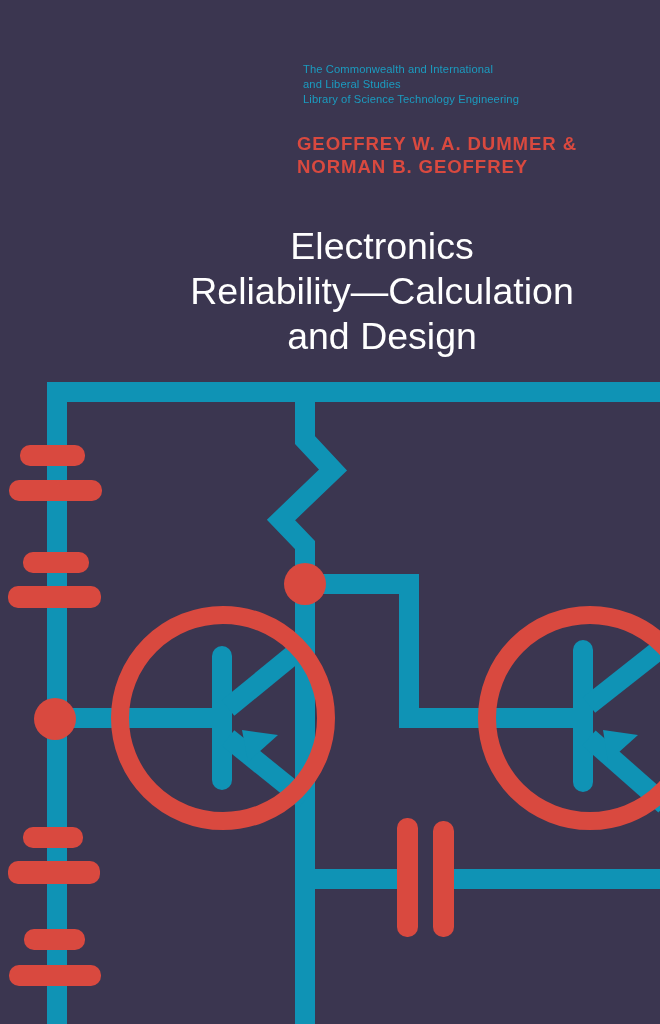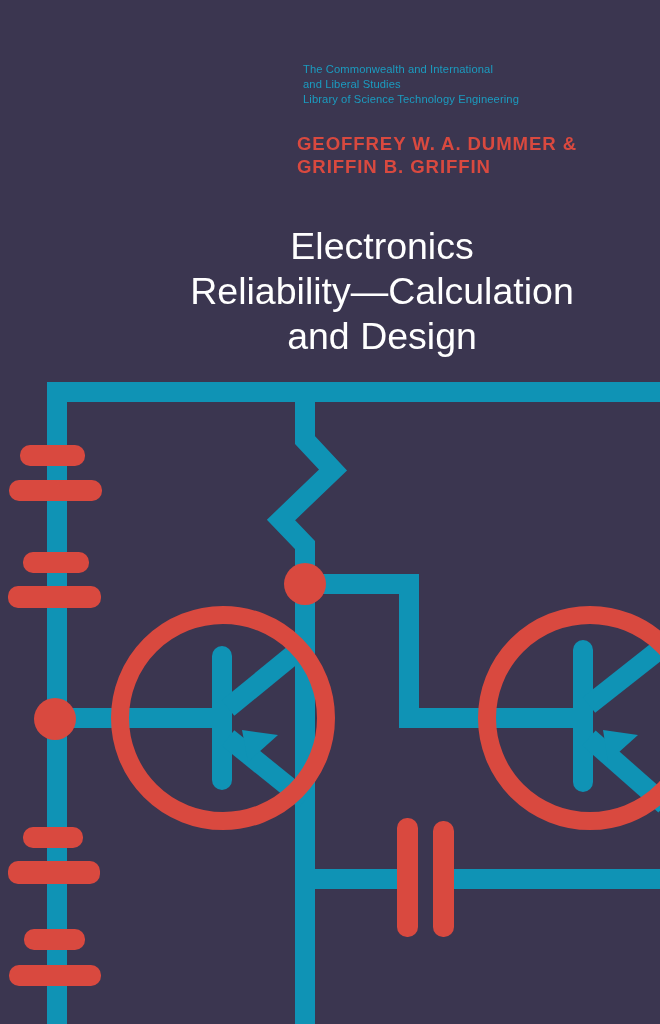--- a/index.html
+++ b/index.html
@@ -36,21 +36,21 @@
 <div class="cover">
 
   <div class="series">
     <div>The Commonwealth and International</div>
     <div>and Liberal Studies</div>
     <div>Library of Science Technology Engineering</div>
   </div>
 
   <div class="authors">
     <div>GEOFFREY W. A. DUMMER &amp;</div>
-    <div>GRIFFIN B. GRIFFIN</div>
+    <div>NORMAN B. GEOFFREY</div>
   </div>
 
   <div class="title">
     <div>Electronics</div>
     <div>Reliability—Calculation</div>
     <div>and Design</div>
   </div>
 
   <svg class="circuit" width="660" height="1024" viewBox="0 0 660 1024">
     <g fill="none" stroke="#0f93b5" stroke-width="20" stroke-linejoin="miter" stroke-linecap="butt">

